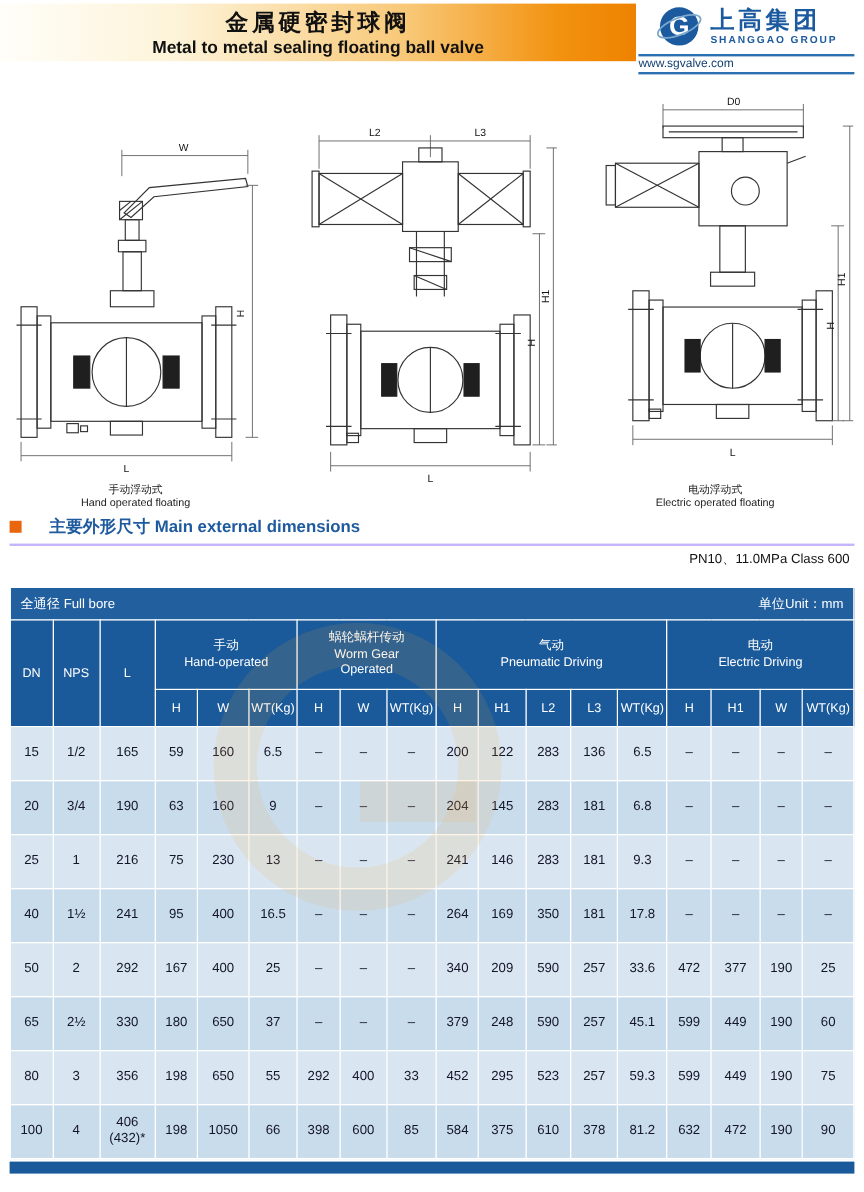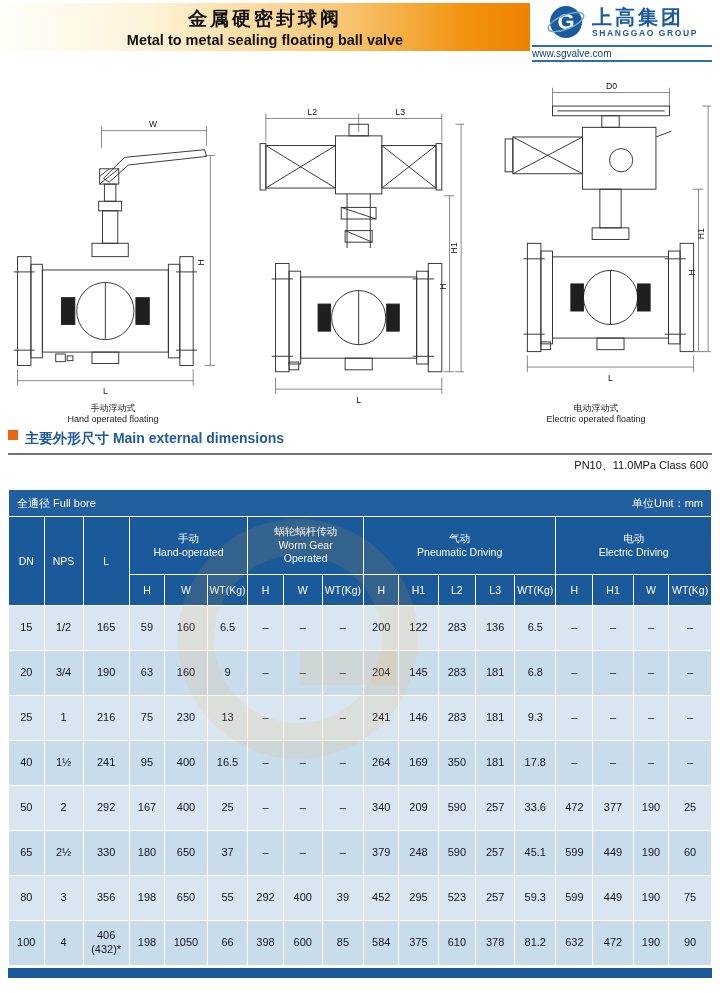--- a/index.html
+++ b/index.html
@@ -27,22 +27,22 @@
   .fig { text-align:center; }
   .fig svg line,.fig svg rect,.fig svg circle,.fig svg ellipse,.fig svg polygon,.fig svg path
     { fill:none; stroke:#333; stroke-width:1; }
   .fig svg .dim { stroke:#666; stroke-width:0.8; }
   .fig svg .fill { fill:#1f1f1f; stroke:#1f1f1f; }
   .fig svg text { fill:#111; stroke:none; font-size:9px; font-family:"Liberation Sans",sans-serif; }
   .figcap { margin-top:1px; }
   .figcap div { font-size:9px; color:#222; line-height:1.3; }
 
   
-  .sectionrow { display:flex; gap:7px; margin:4px 8px 0; padding-bottom:5px;
-    border-bottom:2px solid #737373; }
+  .sectionrow { display:flex; align-items:center; gap:23px; margin:4px 8px 0; padding-bottom:5px;
+    border-bottom:2px solid #c4b5fd; }
   .bullet { width:10px; height:10px; background:#e9650e; flex:0 0 auto; }
   .stitle { color:#1e5a9e; font-size:14px; font-weight:bold; }
   .pnote { text-align:right; font-size:11px; color:#111; margin:3px 12px 16px; }
 
   
   .tablewrap { position:relative; margin:0 8px; }
   table { width:100%; border-collapse:collapse; table-layout:fixed; position:relative; z-index:1; }
   thead th { background:#1a5a9a; color:#fff; font-weight:normal; font-size:10.5px;
     border:1px solid #fff; padding:2px 1px; text-align:center; vertical-align:middle;margin-top:41px; }
   tr.fullbore th { background:#215f9f; height:27px; font-size:11px; padding:0; }
@@ -469,21 +469,21 @@
           </tr>
           <tr>
             <td>80</td>
             <td>3</td>
             <td>356</td>
             <td>198</td>
             <td>650</td>
             <td>55</td>
             <td>292</td>
             <td>400</td>
-            <td>39</td>
+            <td>33</td>
             <td>452</td>
             <td>295</td>
             <td>523</td>
             <td>257</td>
             <td>59.3</td>
             <td>599</td>
             <td>449</td>
             <td>190</td>
             <td>75</td>
           </tr>

